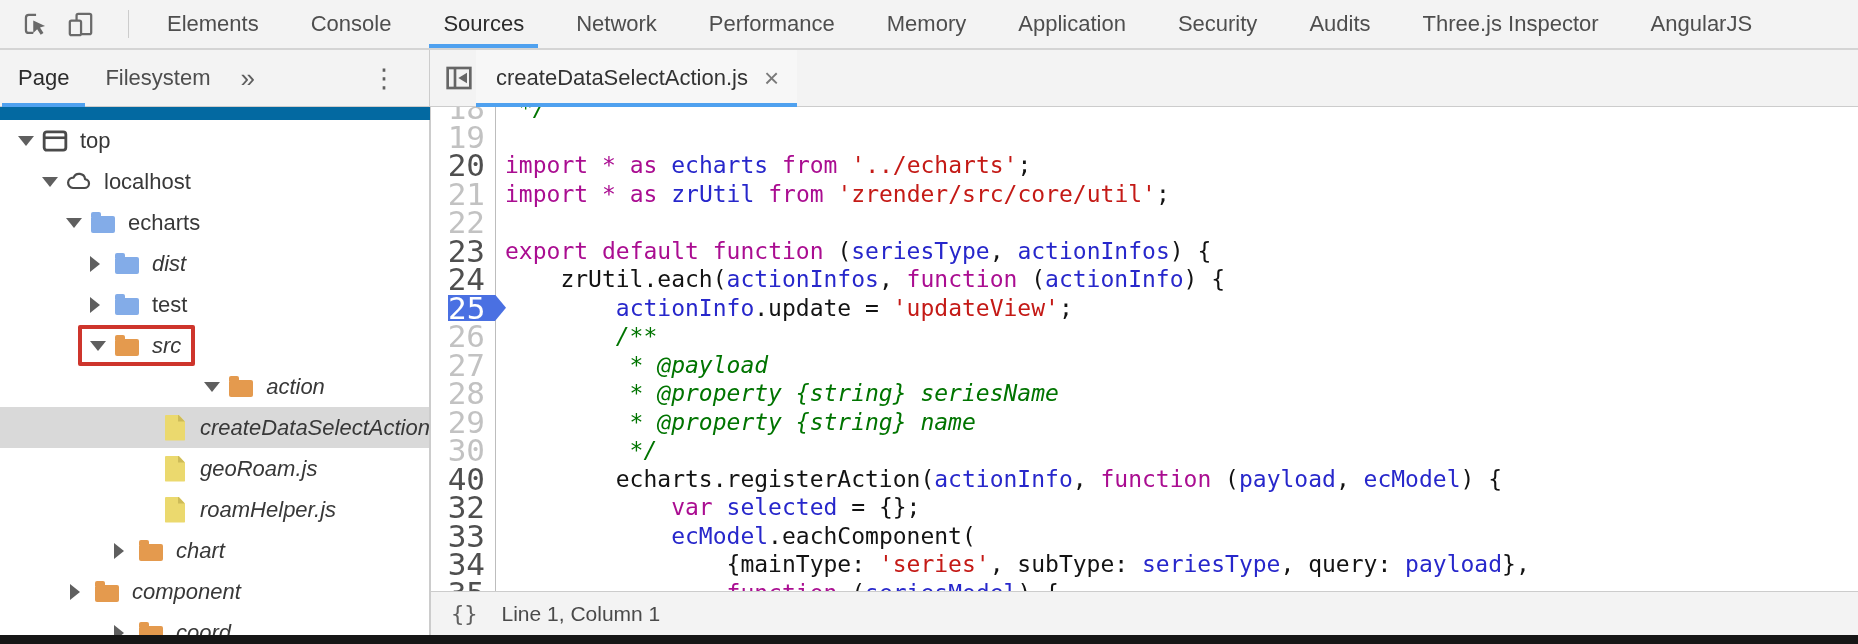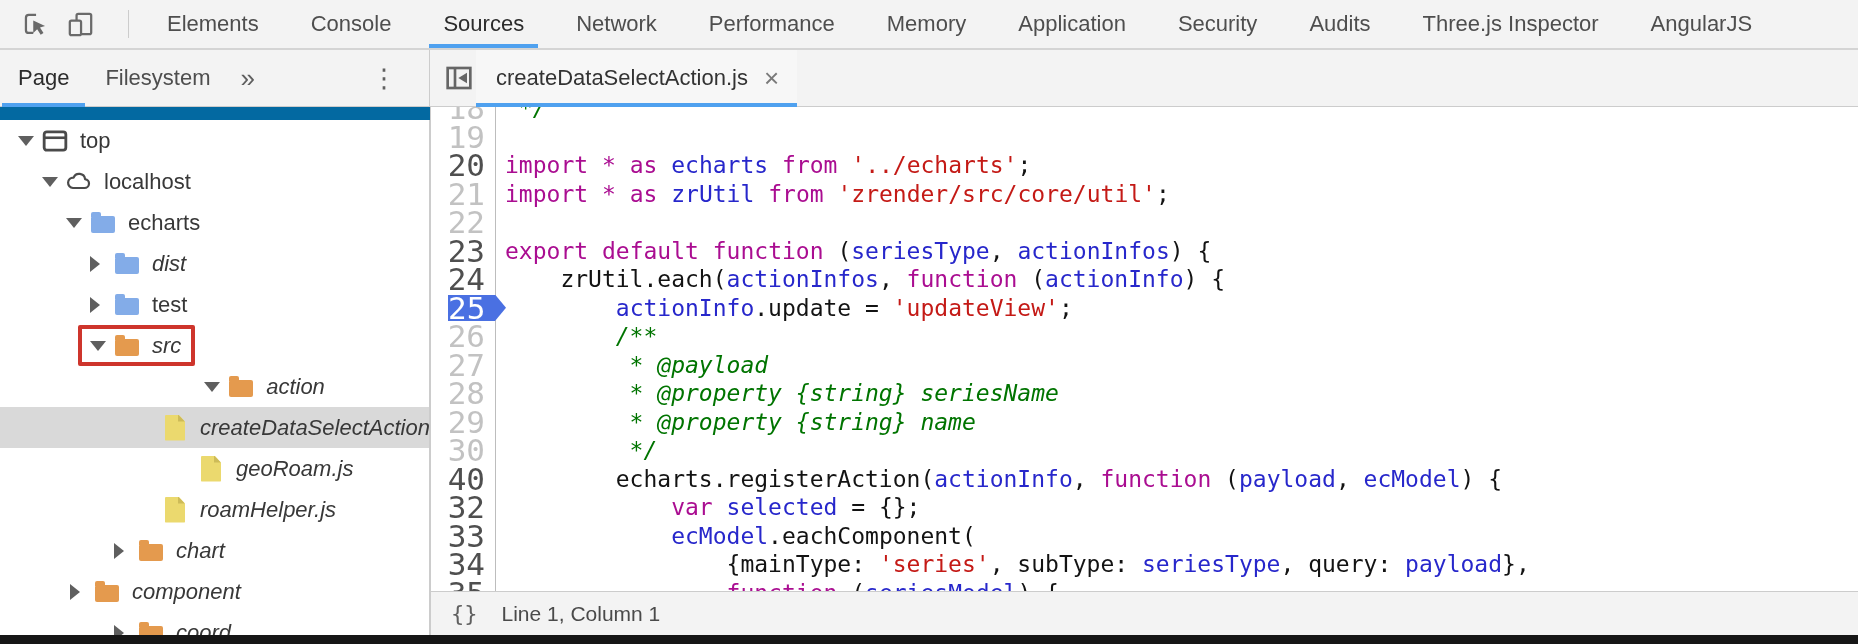--- a/index.html
+++ b/index.html
@@ -223,21 +223,21 @@
       </div>
       <div class="tree-row selected" style="padding-left: 134px;">
         <span class="row-inner">
           <span class="arrow-box"></span>
           <span class="tree-icon">
             <span class="icon-file"></span>
           </span>
           <span class="tree-label it">createDataSelectAction.js</span>
         </span>
       </div>
-      <div class="tree-row" style="padding-left: 134px; margin-left: 36px;">
+      <div class="tree-row" style="padding-left: 134px;">
         <span class="row-inner">
           <span class="arrow-box"></span>
           <span class="tree-icon">
             <span class="icon-file"></span>
           </span>
           <span class="tree-label it">geoRoam.js</span>
         </span>
       </div>
       <div class="tree-row" style="padding-left: 134px;">
         <span class="row-inner">

